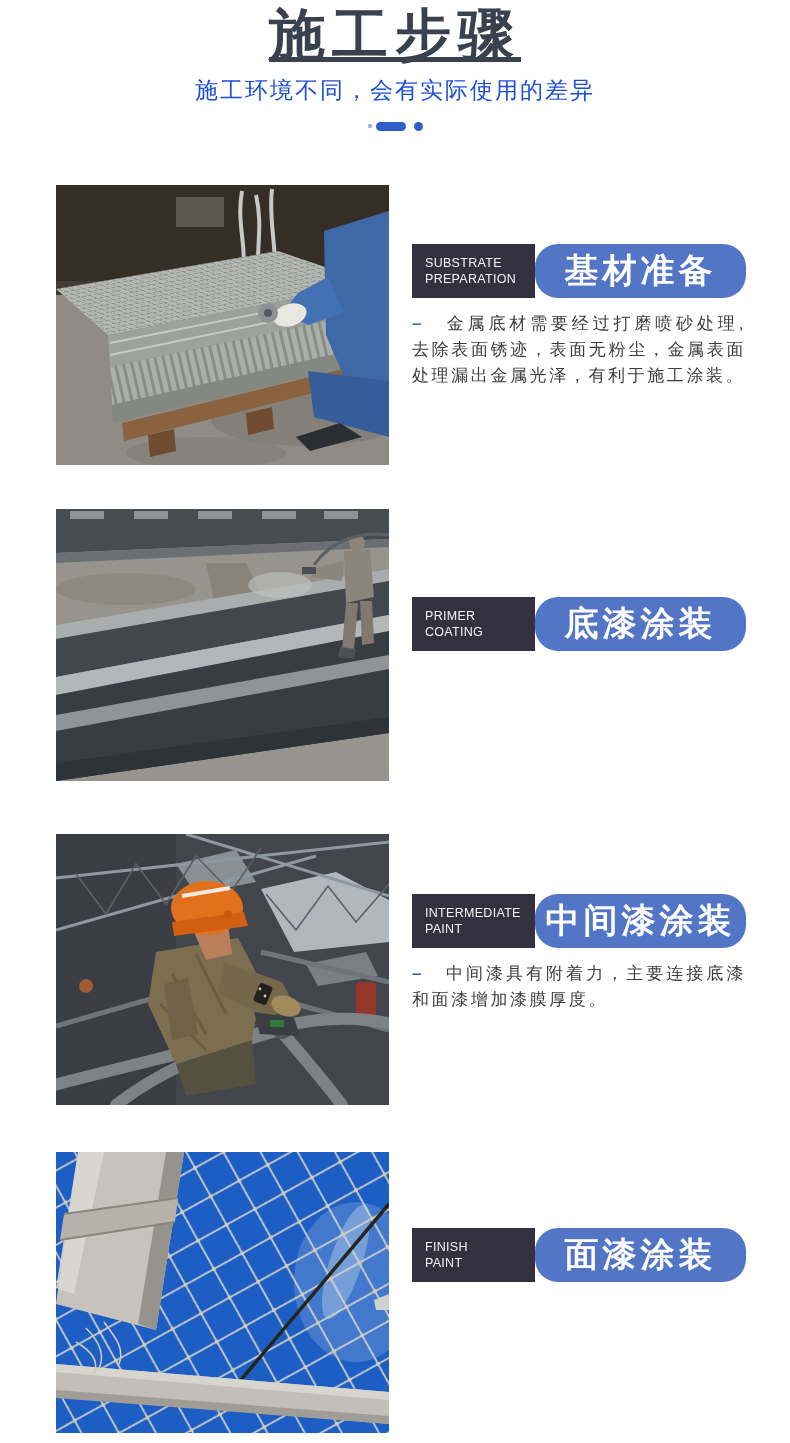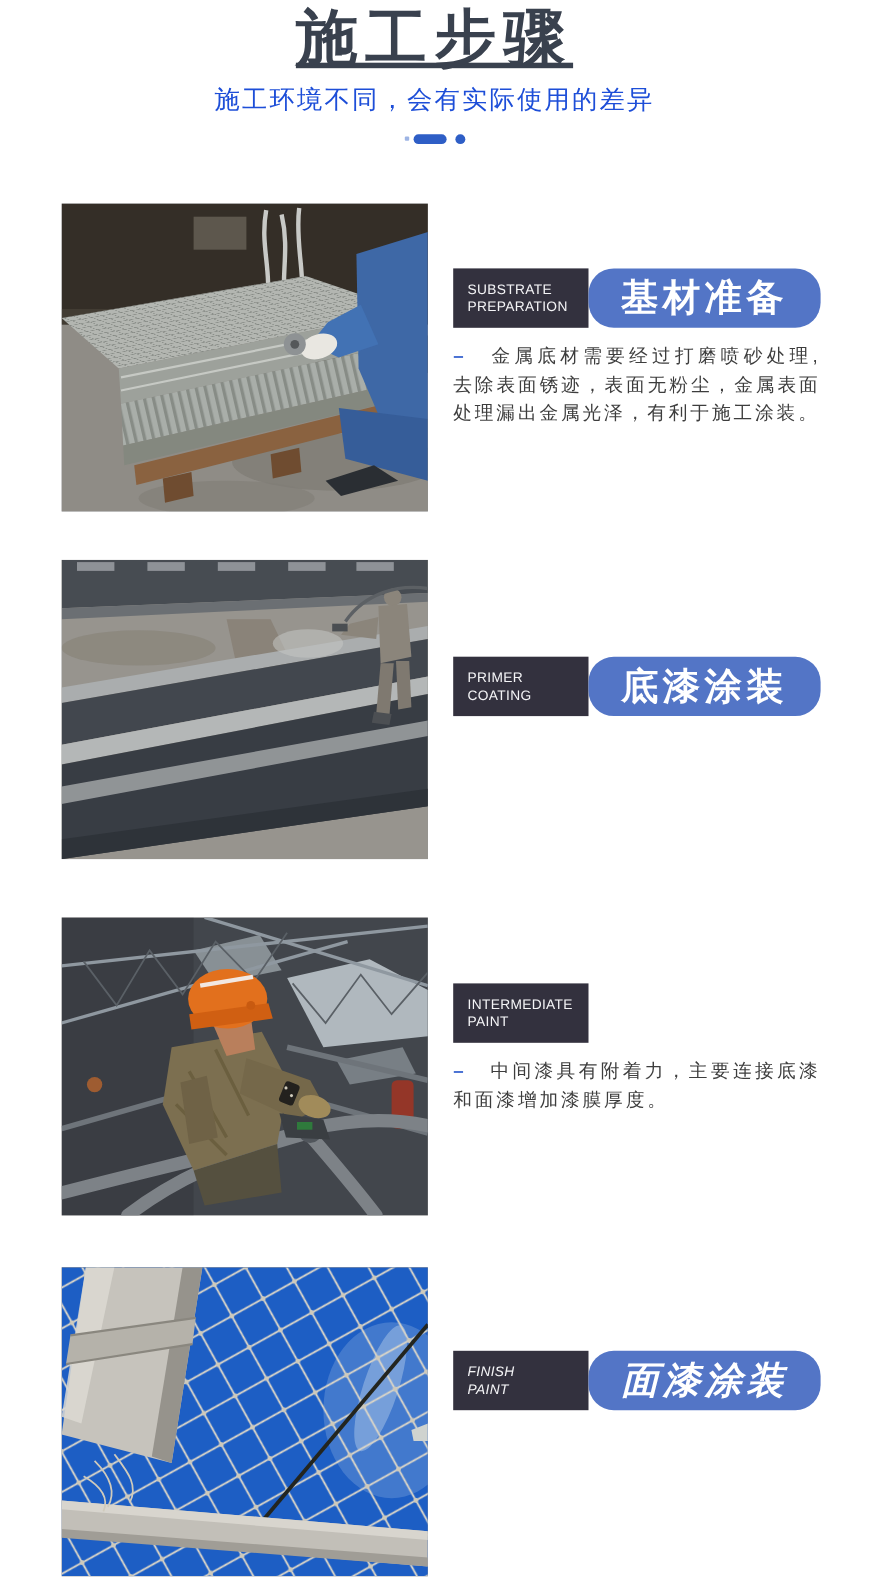--- a/index.html
+++ b/index.html
@@ -57,21 +57,21 @@
   
   .sections { margin-top: 53px; }
   .step {
     display: flex;
     padding: 0 44px 0 56px;
   }
   .step + .step { margin-top: 0; }
   .step-s1 { margin-bottom: 44px; }
   .step-s2 { margin-bottom: 53px; }
   .step-s3 { margin-bottom: 47px; }
-  .step-s4 { margin-bottom: 8px; font-style: italic; }
+  .step-s4 { margin-bottom: 8px; }
 
   .photo {
     width: 333px;
     flex: 0 0 333px;
     overflow: hidden;
     background: #888;
   }
   .photo svg { display: block; width: 100%; height: 100%; }
   .h280 { height: 280px; }
   .h272 { height: 272px; }
@@ -309,20 +309,21 @@
           <polygon points="198,178 238,184 244,202 204,200" fill="#3a3e42"></polygon>
           <rect x="214" y="186" width="14" height="7" fill="#2f7a3c"></rect>
         </svg>
       </div>
       <div class="step-content mt-s3">
         <div class="step-header">
           <div class="step-header-en">
             <span>INTERMEDIATE</span>
             <span>PAINT</span>
           </div>
+          <div class="step-header-zh">中间漆涂装</div>
         </div>
         <p class="step-desc"><span class="desc-dash">–</span><span>中间漆具有附着力，主要连接底漆和面漆增加漆膜厚度。</span></p>
       </div>
     </div>
 
     <div class="step step-s4">
       <div class="photo h281">
         <svg viewBox="0 0 333 281" preserveAspectRatio="none">
           <defs>
             <pattern id="mesh4" width="46" height="46" patternUnits="userSpaceOnUse" patternTransform="rotate(16)">

